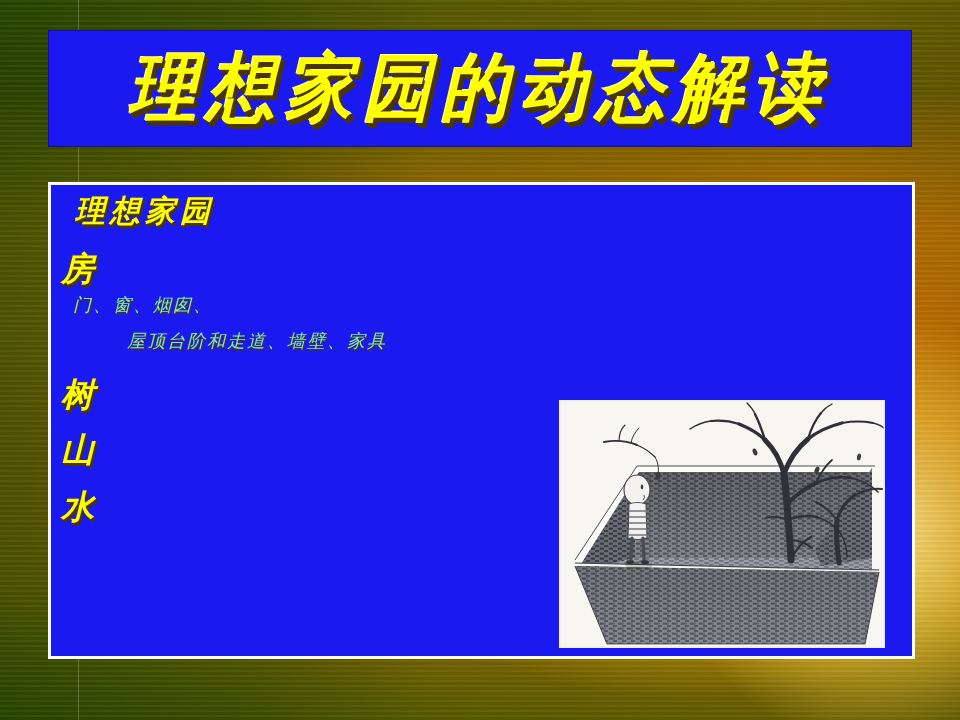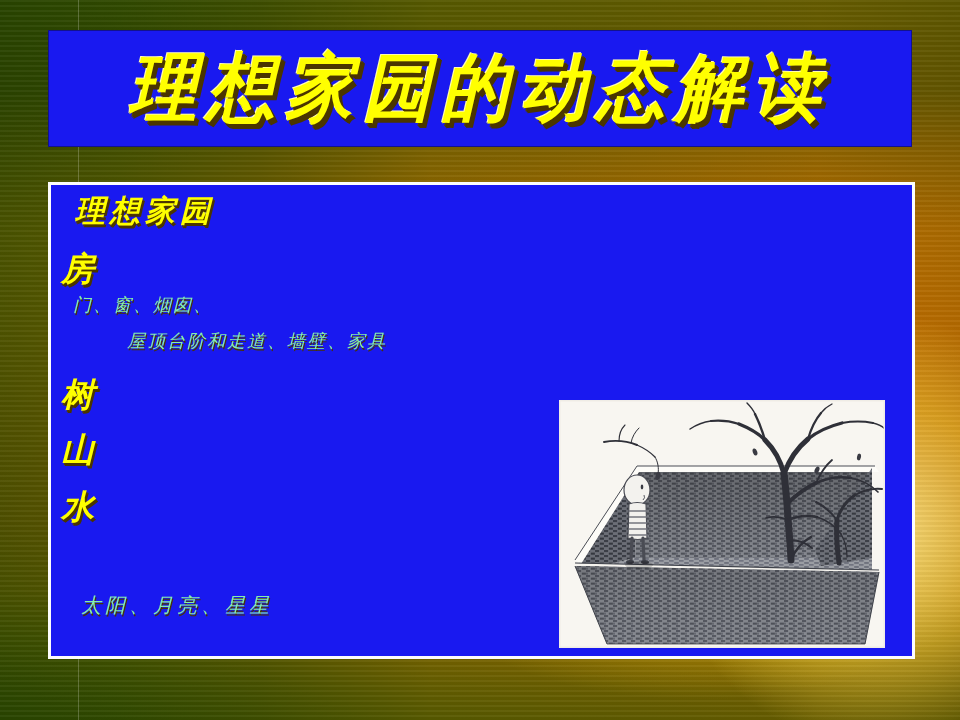--- a/index.html
+++ b/index.html
@@ -144,21 +144,20 @@
       <div class="ideal-head">理想家园</div>
 
       <div class="lvl1" id="fang">房</div>
       <div class="lvl2" id="sub-door">门、窗、烟囱、</div>
       <div class="lvl2" id="sub-roof">屋顶台阶和走道、墙壁、家具</div>
 
       <div class="lvl1" id="shu">树</div>
       <div class="lvl1" id="shan">山</div>
       <div class="lvl1" id="shui">水</div>
 
-      <div class="lvl2" id="sub-sun">太阳、月亮、星星</div>
     </div>
 
     <div id="picture-frame">
       <div class="paper"></div>
       <svg id="drawing" viewBox="0 0 326 248" preserveAspectRatio="none">
         <defs>
 
           <pattern id="brick" width="9" height="5" patternUnits="userSpaceOnUse">
             <rect width="9" height="5" fill="#8d9097"></rect>
             <rect x="0" y="0" width="4.1" height="2.1" fill="#5a5d66"></rect>

